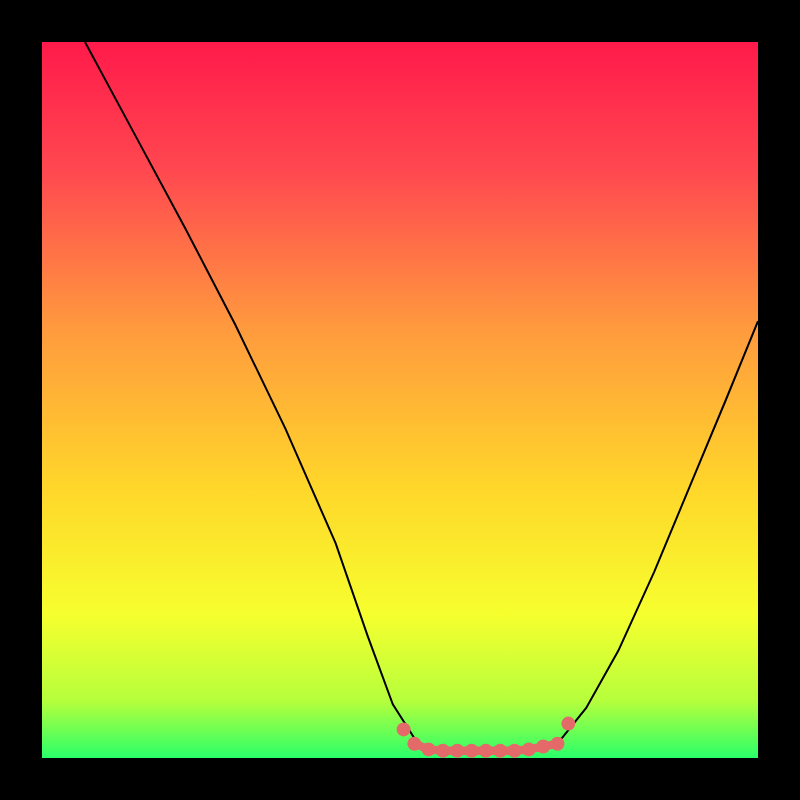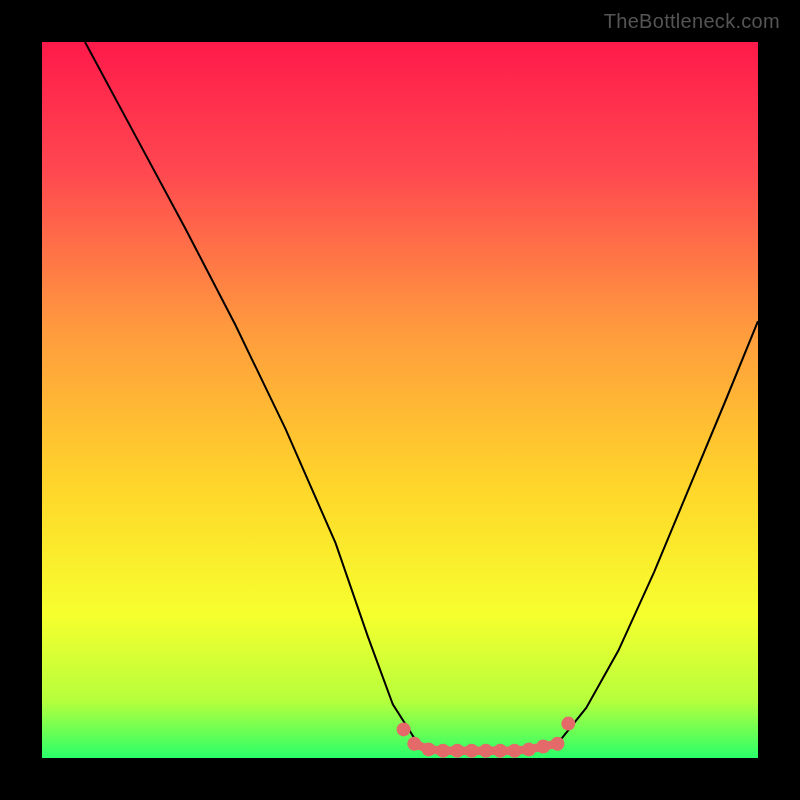--- a/index.html
+++ b/index.html
@@ -6,21 +6,20 @@
 body{background:#000;width:800px;height:800px;position:relative;font-family:Arial,Helvetica,sans-serif}
 .frame{position:absolute;top:0;left:0;width:800px;height:800px;background:#000}
 .plot{position:absolute;top:42px;left:42px;width:716px;height:716px}
 .watermark{position:absolute;top:10px;right:20px;color:#555;font-size:20px;font-weight:500;letter-spacing:.3px}
 svg{display:block}
 </style>
 </head>
 <body>
 
 <div class="frame">
-  <div class="watermark">TheBottleneck.com</div>
   <div class="plot">
     <svg id="chart-svg" width="716" height="716" viewBox="0 0 716 716" preserveAspectRatio="none">
         <defs>
           <linearGradient id="bg-grad" x1="0" y1="0" x2="0" y2="1">
             <stop offset="0%" stop-color="#ff1a4a"></stop>
             <stop offset="18%" stop-color="#ff4850"></stop>
             <stop offset="40%" stop-color="#ff9a3e"></stop>
             <stop offset="62%" stop-color="#ffd62a"></stop>
             <stop offset="80%" stop-color="#f6ff2e"></stop>
             <stop offset="92%" stop-color="#b6ff3c"></stop>

